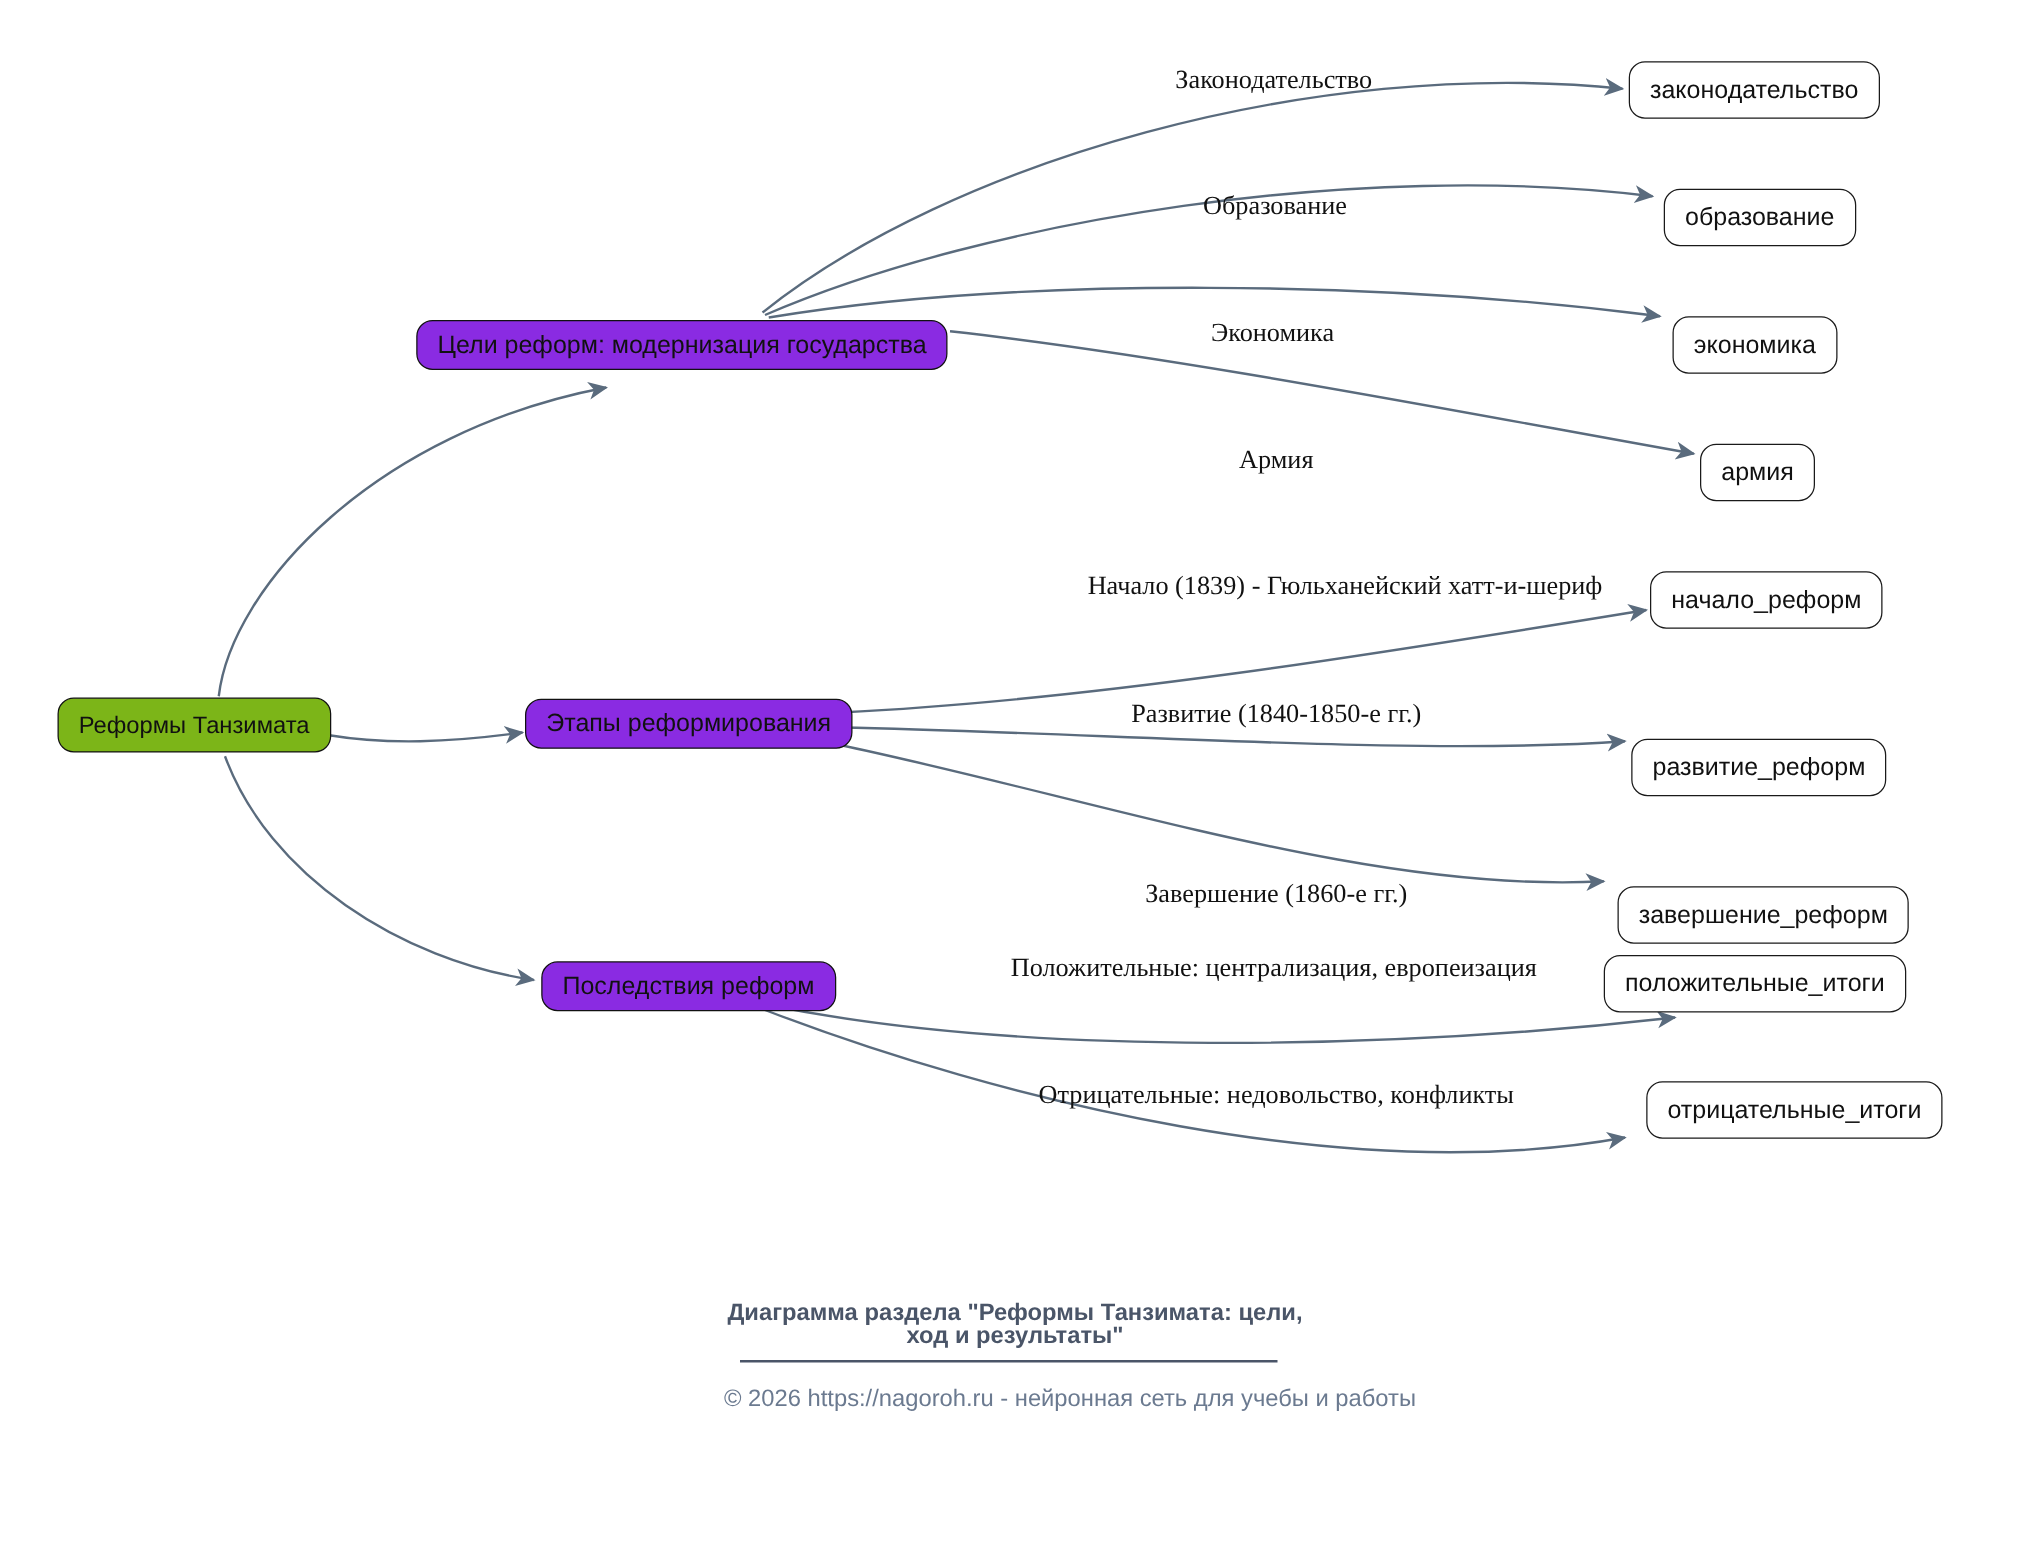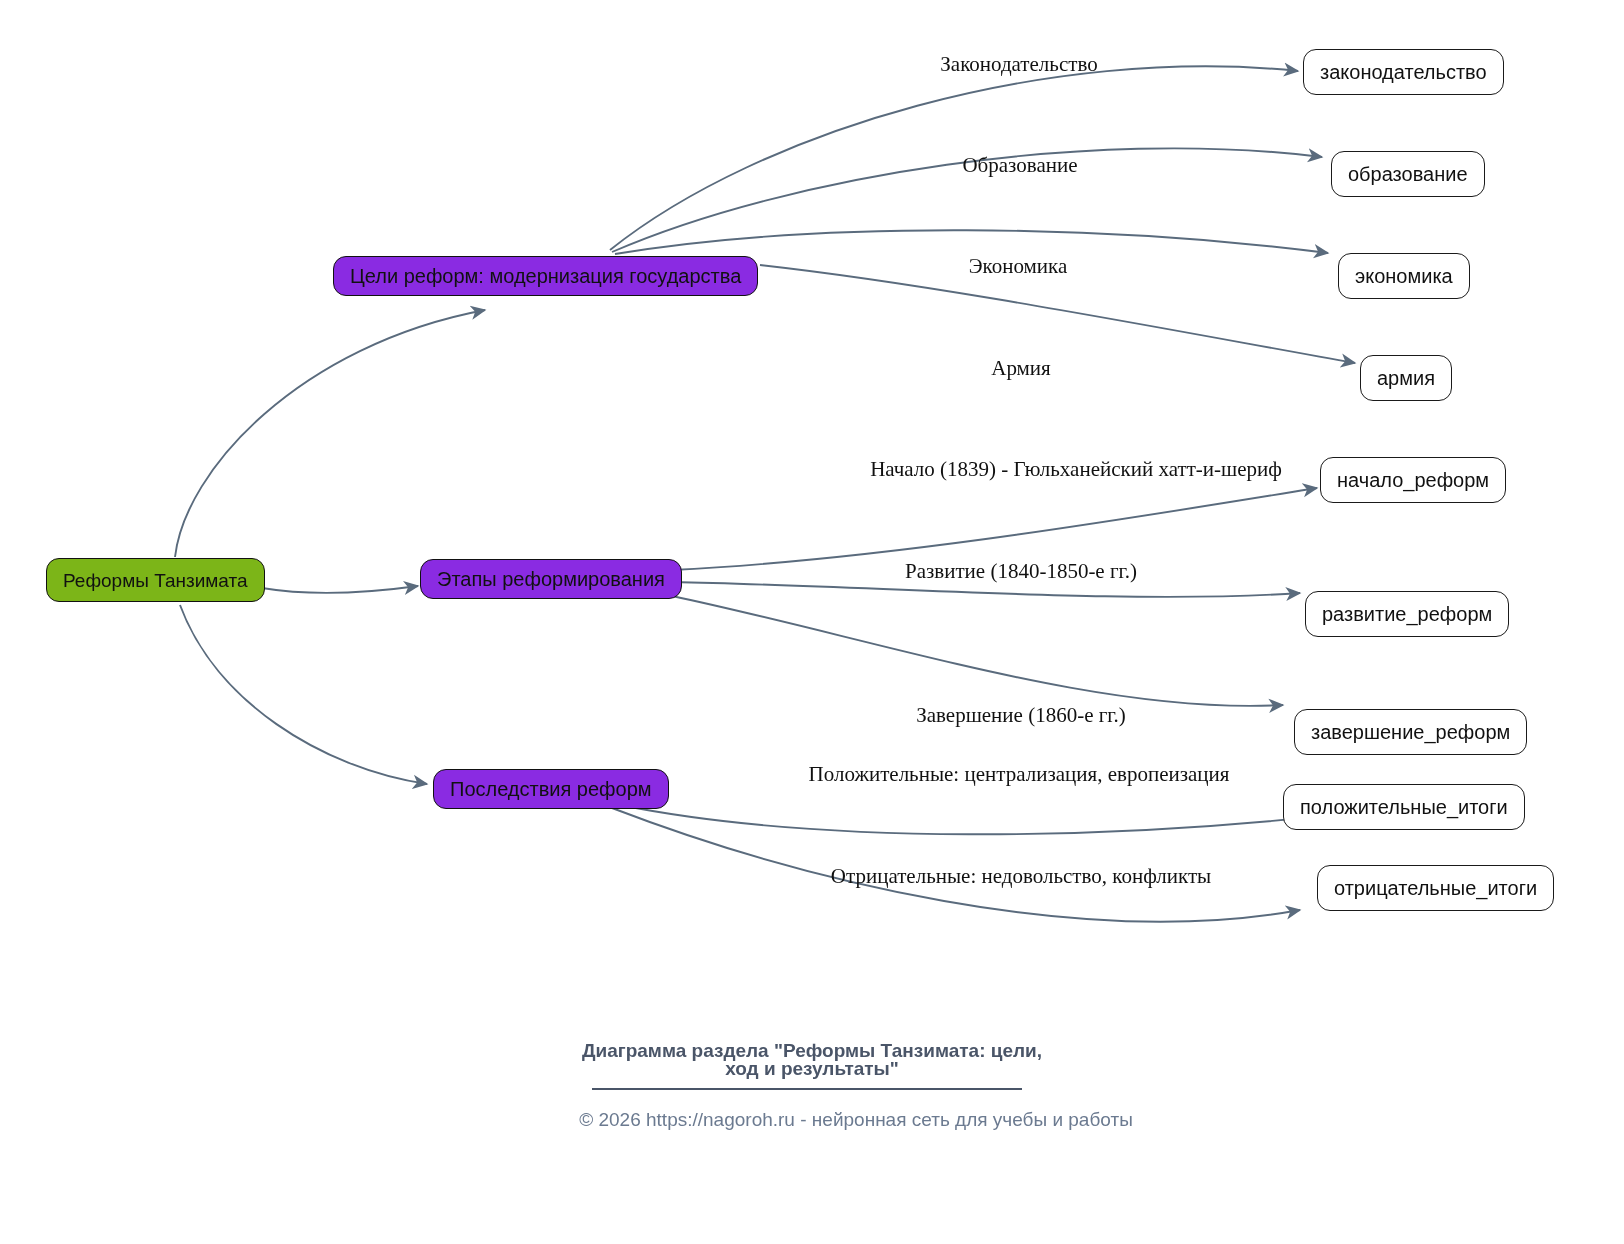--- a/index.html
+++ b/index.html
@@ -155,21 +155,21 @@
   </div>
   <div class="node node-leaf" style="left:1320px; top:457px;">
     <span>начало_реформ</span>
   </div>
   <div class="node node-leaf" style="left:1305px; top:591px;">
     <span>развитие_реформ</span>
   </div>
   <div class="node node-leaf" style="left:1294px; top:661px;margin-top:48px;">
     <span>завершение_реформ</span>
   </div>
-  <div class="node node-leaf" style="left:1283px; top:784px;">
+  <div class="node node-leaf" style="left:1283px; top:764px;">
     <span>положительные_итоги</span>
   </div>
   <div class="node node-leaf" style="left:1285px; top:865px;margin-left:32px;">
     <span>отрицательные_итоги</span>
   </div>
 
   <div class="edge-label" style="left:1019px; top:64px;">Законодательство</div>
   <div class="edge-label" style="left:1020px; top:165px;">Образование</div>
   <div class="edge-label" style="left:1018px; top:266px;">Экономика</div>
   <div class="edge-label" style="left:1021px; top:368px;">Армия</div>

